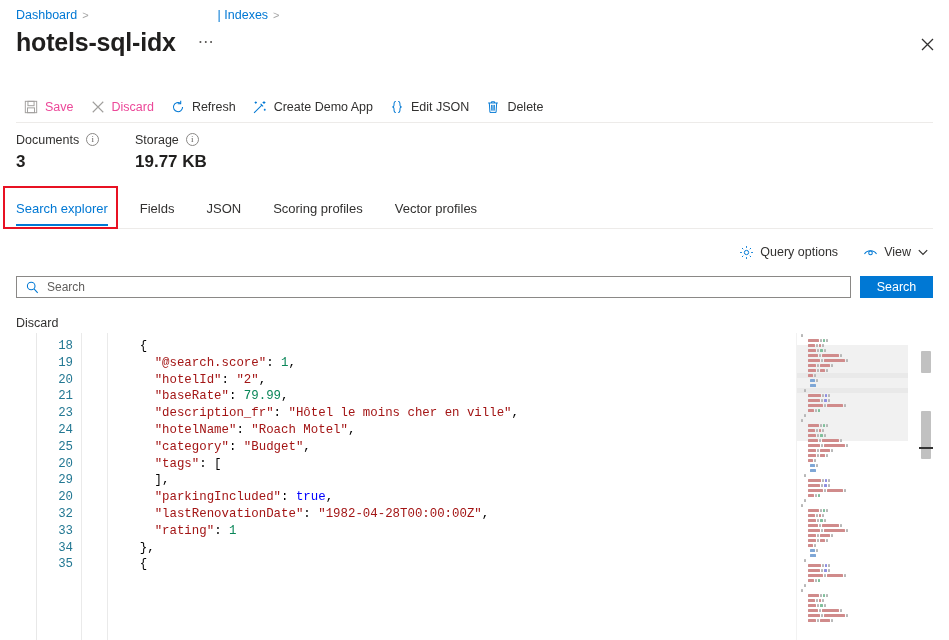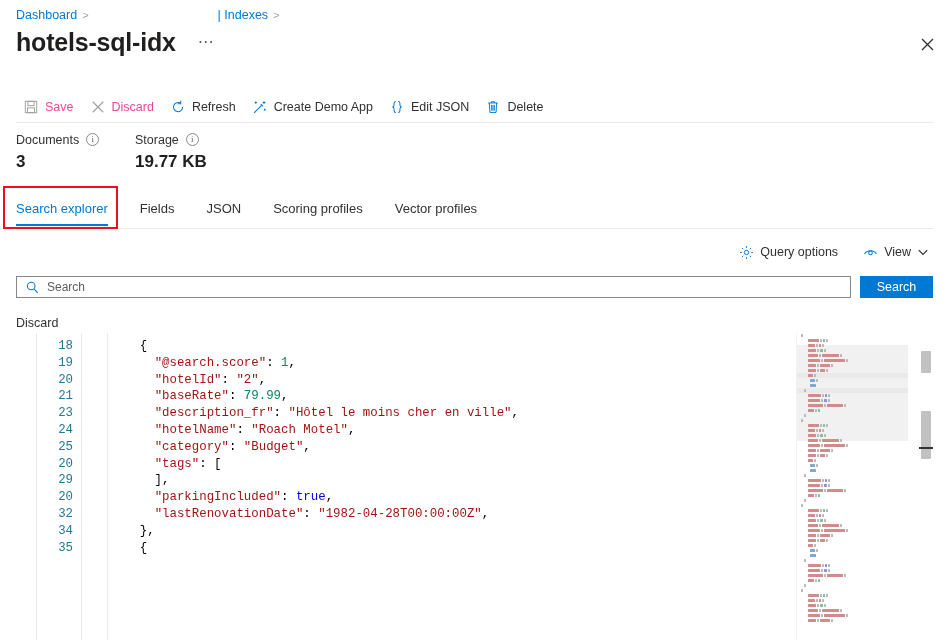--- a/index.html
+++ b/index.html
@@ -536,20 +536,21 @@
         <div class="ed-line"><span class="ln">19</span><span class="lspace"></span><span class="code"><span class="k-pun">      </span><span class="k-key">"@search.score"</span><span class="k-pun">: </span><span class="k-num">1</span><span class="k-pun">,</span></span></div>
         <div class="ed-line"><span class="ln">20</span><span class="lspace"></span><span class="code"><span class="k-pun">      </span><span class="k-key">"hotelId"</span><span class="k-pun">: </span><span class="k-str">"2"</span><span class="k-pun">,</span></span></div>
         <div class="ed-line"><span class="ln">21</span><span class="lspace"></span><span class="code"><span class="k-pun">      </span><span class="k-key">"baseRate"</span><span class="k-pun">: </span><span class="k-num">79.99</span><span class="k-pun">,</span></span></div>
         <div class="ed-line"><span class="ln">23</span><span class="lspace"></span><span class="code"><span class="k-pun">      </span><span class="k-key">"description_fr"</span><span class="k-pun">: </span><span class="k-str">"Hôtel le moins cher en ville"</span><span class="k-pun">,</span></span></div>
         <div class="ed-line"><span class="ln">24</span><span class="lspace"></span><span class="code"><span class="k-pun">      </span><span class="k-key">"hotelName"</span><span class="k-pun">: </span><span class="k-str">"Roach Motel"</span><span class="k-pun">,</span></span></div>
         <div class="ed-line"><span class="ln">25</span><span class="lspace"></span><span class="code"><span class="k-pun">      </span><span class="k-key">"category"</span><span class="k-pun">: </span><span class="k-str">"Budget"</span><span class="k-pun">,</span></span></div>
         <div class="ed-line"><span class="ln">20</span><span class="lspace"></span><span class="code"><span class="k-pun">      </span><span class="k-key">"tags"</span><span class="k-pun">: [</span></span></div>
         <div class="ed-line"><span class="ln">29</span><span class="lspace"></span><span class="code"><span class="k-pun">      ],</span></span></div>
         <div class="ed-line"><span class="ln">20</span><span class="lspace"></span><span class="code"><span class="k-pun">      </span><span class="k-key">"parkingIncluded"</span><span class="k-pun">: </span><span class="k-bool">true</span><span class="k-pun">,</span></span></div>
         <div class="ed-line"><span class="ln">32</span><span class="lspace"></span><span class="code"><span class="k-pun">      </span><span class="k-key">"lastRenovationDate"</span><span class="k-pun">: </span><span class="k-str">"1982-04-28T00:00:00Z"</span><span class="k-pun">,</span></span></div>
+        <div class="ed-line"><span class="ln">33</span><span class="lspace"></span><span class="code"><span class="k-pun">      </span><span class="k-key">"rating"</span><span class="k-pun">: </span><span class="k-num">1</span></span></div>
         <div class="ed-line"><span class="ln">34</span><span class="lspace"></span><span class="code"><span class="k-pun">    },</span></span></div>
         <div class="ed-line"><span class="ln">35</span><span class="lspace"></span><span class="code"><span class="k-pun">    {</span></span></div>
       </div>
 
     <div class="minimap" id="minimap">
       <div class="mm-slider" id="mm-slider" style="top: 12px; height: 96px;"></div>
     <div class="mm-row">
           <div class="mm-seg" style="left: 4px; width: 2px; background: rgb(184, 184, 184);"></div>
         </div>
         <div class="mm-row">

